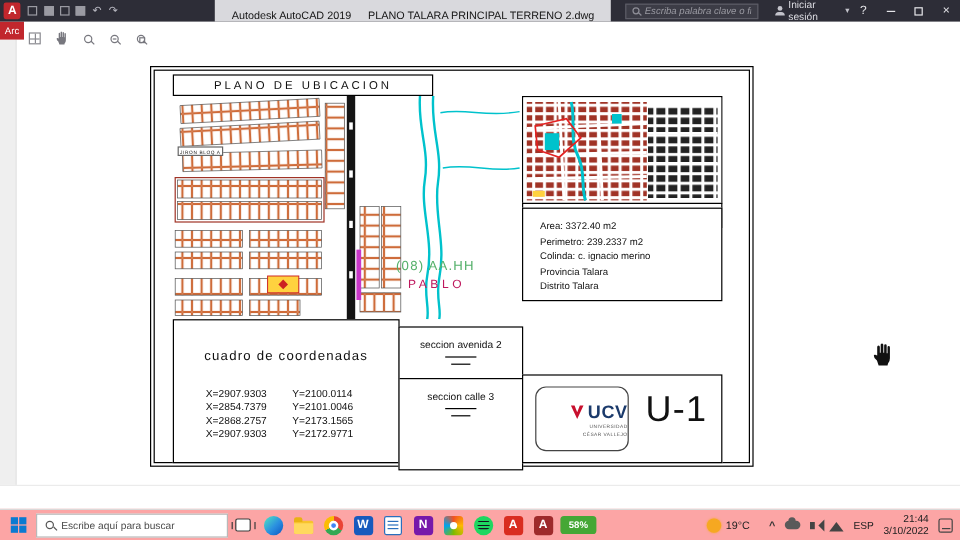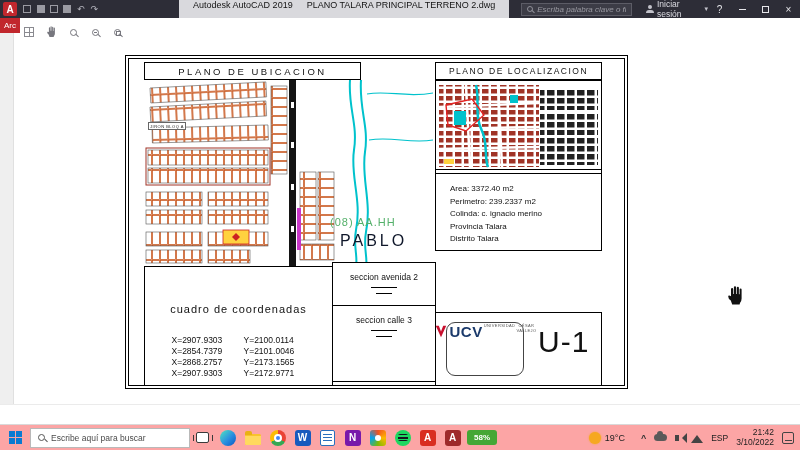--- a/index.html
+++ b/index.html
@@ -6,21 +6,21 @@
   html,body{width:800px;height:450px;overflow:hidden}
   body{font-family:"Liberation Sans",sans-serif;background:#fff;color:#111}
   .screen{position:relative;width:800px;height:450px;background:#fff;overflow:hidden}
 
   
   .titlebar{position:absolute;top:0;left:0;right:0;height:18px;background:#2d2d37;display:flex;align-items:center;color:#e6e6ea;z-index:30}
   .acad-logo{width:16px;height:14px;margin:0 3px;background:#c1272d;color:#fff;font-weight:bold;font-size:10px;display:flex;align-items:center;justify-content:center;border-radius:2px}
   .tb-icon{width:15px;height:14px;display:flex;align-items:center;justify-content:center;color:#b6b6bf;font-size:9px}
   .sq-ic{width:8px;height:8px;border:1px solid #9a9aa2}
   .sq-ic.fill{background:#9a9aa2}
-  .title-tab{height:18px;margin-left:78px;background:#d9d9dd;color:#141414;display:flex;align-items:flex-start;gap:14px;padding:0 14px;font-size:9px;white-space:nowrap}
+  .title-tab{height:18px;margin-left:78px;background:#d9d9dd;color:#141414;display:flex;align-items:flex-end;gap:14px;padding:0 14px;font-size:9px;white-space:nowrap}
   .tb-search{display:flex;align-items:center;gap:4px;background:#3c3c46;border:1px solid #5c5c66;height:13px;margin-left:12px;padding:0 5px;width:122px}
   .loupe{width:6px;height:6px;border:1.2px solid #8f8f98;border-radius:50%;position:relative;flex:none}
   .loupe::after{content:"";position:absolute;width:4px;height:1.2px;background:#8f8f98;right:-3px;bottom:-1px;transform:rotate(45deg)}
   .tb-search input{background:transparent;border:0;outline:0;color:#cfcfd6;font-size:8px;font-style:italic;width:100%;font-family:"Liberation Sans",sans-serif}
   .tb-search input::placeholder{color:#9a9aa2;font-style:italic}
   .signin{display:flex;align-items:center;gap:4px;margin-left:14px;font-size:8.5px;color:#dcdce2}
   .person{width:8px;height:8px;position:relative}
   .person::before{content:"";position:absolute;left:2px;top:0;width:4px;height:4px;border-radius:50%;background:#c3c3cb}
   .person::after{content:"";position:absolute;left:0;top:4.5px;width:8px;height:3.5px;border-radius:3px 3px 0 0;background:#c3c3cb}
   .caret{font-size:7px;color:#c3c3cb}
@@ -48,39 +48,39 @@
   .sheet{position:absolute;left:125px;top:55px;width:503px;height:334px;border:1.5px solid #000;background:#fff}
   .sheet::before{content:"";position:absolute;inset:2px;border:1px solid #000;pointer-events:none}
   .sbox{position:absolute;border:1px solid #000;background:#fff}
   .ctr{display:flex;align-items:center;justify-content:center;text-align:right}
   .t-ubicacion{left:18px;top:6px;width:217px;height:18px;font-size:9.5px;letter-spacing:2.5px}
   .t-localizacion{left:309px;top:6px;width:167px;height:18px;font-size:8.5px;letter-spacing:1.5px}
   .map-ubi{position:absolute;left:18px;top:24px;width:291px;height:186px}
   .map-ubi svg{position:absolute;inset:0}
   .street-label{position:absolute;left:4px;top:42px;width:38px;height:8px;background:#fff;border:0.5px solid #666;font-size:4px;display:flex;align-items:center;justify-content:center;letter-spacing:0.5px;color:#222}
   .map-green-1{position:absolute;left:186px;top:136px;font-size:11px;letter-spacing:1px;color:#54b06a}
-  .map-green-2{position:absolute;left:196px;top:152px;font-size:16px;letter-spacing:3px;color:#0f172a}
+  .map-green-2{position:absolute;left:196px;top:152px;font-size:10px;letter-spacing:3px;color:#be185d}
   .map-loc{left:309px;top:24px;width:167px;height:90px;overflow:hidden}
   .aahh{left:309px;top:113px;width:167px;height:21px;font-size:9.5px;letter-spacing:1px}
   .details{left:309px;top:117px;width:167px;height:78px;font-size:8px;line-height:12.5px;padding:9px 0 0 14px}
   .coords{left:18px;top:210px;width:189px;height:120px;text-align:center}
-  .coords .ctitle{margin-top:36px;font-size:11px;letter-spacing:1px}
+  .coords .ctitle{margin-top:24px;font-size:11px;letter-spacing:1px}
   .coords .clist{margin-top:20px;font-size:8.5px;line-height:11px}
   .coord-row span{display:inline-block;min-width:62px;text-align:left}
   .coord-row span:first-child{margin-right:10px}
-  .secciones{left:206px;top:206px;width:104px;height:120px}
+  .secciones{left:206px;top:216px;width:104px;height:120px}
   .sec-label{margin-top:9px;text-align:center;font-size:8.5px}
   .sym{height:1px;background:#000;margin:5px auto 0}
   .sym.w1{width:26px}.sym.w2{width:16px}
   .sec-divider{margin-top:11px;border-top:1px solid #000}
   .plano{left:309px;top:210px;width:167px;height:16px;font-size:7.5px;letter-spacing:0.3px}
   .curso{left:309px;top:225px;width:167px;height:32px;font-size:8px;padding:4px 0 0 10px}
   .curso .cv{padding-left:14px;margin-top:2px}
   .logoarea{left:309px;top:256px;width:167px;height:74px}
-  .ucv-box{position:absolute;left:10px;top:9px;width:78px;height:54px;border:1.5px solid #444;border-radius:9px;display:flex;flex-direction:row;align-items:flex-start;justify-content:center;gap:1px}
+  .ucv-box{position:absolute;left:10px;top:9px;width:78px;height:54px;border:1.5px solid #444;border-radius:9px;display:flex;flex-direction:column;align-items:flex-end;justify-content:center;gap:1px}
   .ucv-row{display:flex;align-items:center;gap:2px}
   .ucv-txt{font-size:15px;font-weight:bold;color:#1b3a6b;letter-spacing:0.5px}
   .ucv-cap{font-size:4px;color:#555;letter-spacing:0.4px;line-height:5px;text-align:center}
   .sheet-code{position:absolute;left:102px;top:12px;font-size:30px;letter-spacing:1px;color:#111}
 
   .hand-cursor{position:absolute;left:726px;top:286px;z-index:40}
 
   
   .taskbar{position:absolute;left:0;right:0;bottom:0;height:26px;background:#fca5a5;border-top:1px solid #d9d9d9;display:flex;align-items:center;z-index:30}
   .start{width:30px;height:26px;display:flex;align-items:center;justify-content:center}
@@ -199,21 +199,20 @@
         <div class="loupe2 win"></div>
       </div>
   </div>
 
   <div class="canvas"></div>
   <div class="canvas-divider"></div>
 
   <div class="sheet">
 
     <div class="sbox ctr t-ubicacion">PLANO DE UBICACION</div>
-    <div class="sbox ctr t-localizacion">PLANO DE LOCALIZACION</div>
 
     <div class="map-ubi">
       <svg viewBox="0 0 291 186" width="291" height="186">
         <defs>
           <pattern id="lots" width="8" height="15" patternUnits="userSpaceOnUse">
             <rect x="0.5" y="0.5" width="7" height="14" fill="none" stroke="#c8571e" stroke-width="0.8"></rect>
           </pattern>
           <pattern id="lotsV" width="16" height="9" patternUnits="userSpaceOnUse">
             <rect x="0.5" y="0.5" width="15" height="8" fill="none" stroke="#c8571e" stroke-width="0.8"></rect>
           </pattern>
@@ -402,20 +401,20 @@
       <span>19°C</span>
     </div>
 
     <div class="tray">
       <span class="chev">^</span>
       <span class="ic-cloud"></span>
       <span class="ic-volume"></span>
       <span class="ic-wifi"></span>
       <span class="lang">ESP</span>
       <div class="clock">
-        <div>21:42</div>
+        <div>21:44</div>
         <div>3/10/2022</div>
       </div>
       <span class="ic-notif"></span>
     </div>
   </div>
 
 </div>
 
 </body></html>

